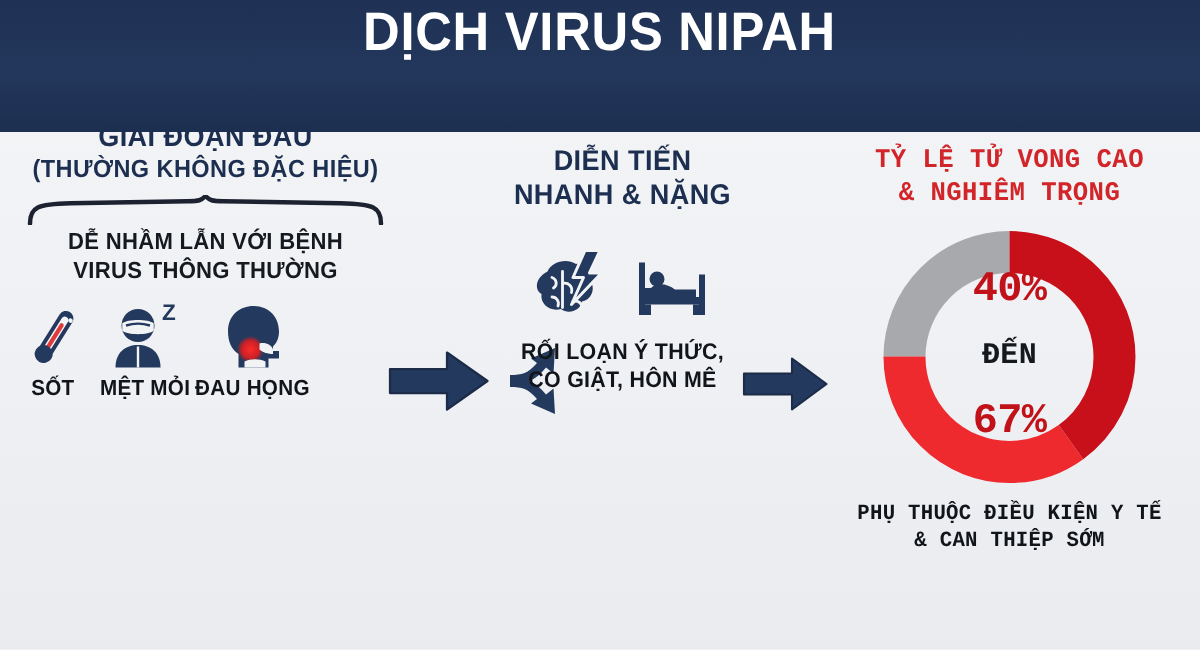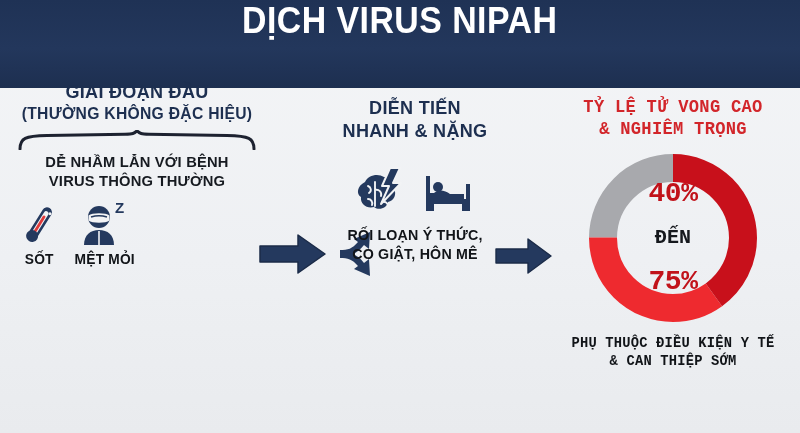--- a/index.html
+++ b/index.html
@@ -241,20 +241,40 @@
             <path d="M13.5 15.5 C17 12.5, 31 12.5, 34.5 15.5 L34.5 20.5 C31 23.5, 17 23.5, 13.5 20.5 Z" fill="#f2f3f5"></path>
             <path d="M16 17 C21 15.4, 27 15.4, 32 17" fill="none" stroke="#24395e" stroke-width="1.6"></path>
             <path d="M9 45 C9 35, 15.5 30, 24 30 C32.5 30, 39 35, 39 45 Z" fill="#24395e"></path>
             <path d="M24 31 L24 45" stroke="#f2f3f5" stroke-width="1.6"></path>
           </svg>
         </div>
         <div class="label">MỆT MỎI</div>
       </div>
 
 
+      <div class="symptom">
+        <div class="glyph">
+          <svg width="56" height="48" viewBox="0 0 56 48">
+            <defs>
+              <radialGradient id="throatGlow" cx="50%" cy="50%" r="50%">
+                <stop offset="0%" stop-color="#ff2b2b" stop-opacity="1"></stop>
+                <stop offset="65%" stop-color="#e81c1c" stop-opacity="0.85"></stop>
+                <stop offset="100%" stop-color="#e81c1c" stop-opacity="0"></stop>
+              </radialGradient>
+            </defs>
+            <path d="M11 21 C11 10, 19 4, 28 4 C38 4, 45 11, 45 21
+                     C45 26, 43 29, 41 31 L41 34 L45 34 L45 39 L38 39
+                     L38 45 L18 45 L18 36 C13 33, 11 27, 11 21 Z" fill="#24395e"></path>
+            <ellipse cx="26" cy="33" rx="9" ry="9" fill="url(#throatGlow)"></ellipse>
+            <path d="M32 29 C36 28, 40 30, 41 33 L41 36 C38 36, 34 35, 32 33 Z" fill="#f2f3f5"></path>
+            <path d="M22 41 C26 39, 32 39, 36 41 L36 45 L22 45 Z" fill="#f2f3f5"></path>
+          </svg>
+        </div>
+        <div class="label">ĐAU HỌNG</div>
+      </div>
 
     </div>
   </div>
 
   <div class="arrow arrow-1">
     <svg width="70" height="44" viewBox="0 0 70 44">
       <path d="M2 14 L40 14 L40 3 L67 22 L40 41 L40 30 L2 30 Z" fill="#24395e" stroke="#1b2b48" stroke-width="1.5" stroke-linejoin="round"></path>
     </svg>
   </div>
 
@@ -315,21 +335,21 @@
     <div class="donut-wrap">
       <svg width="176" height="176" viewBox="0 0 176 176">
 
         <circle cx="88" cy="88" r="70" fill="none" stroke="#a8a9ad" stroke-width="28" stroke-dasharray="109.95574287564276 329.8672286269283" id="seg-grey" stroke-dashoffset="-329.8672286269283" transform="rotate(-90 88 88)"></circle>
         <circle cx="88" cy="88" r="70" fill="none" stroke="#ee2a2f" stroke-width="28" stroke-dasharray="153.93804002589985 285.88493147667117" id="seg-bright" stroke-dashoffset="-175.92918860102841" transform="rotate(-90 88 88)"></circle>
         <circle cx="88" cy="88" r="70" fill="none" stroke="#c8101b" stroke-width="28" stroke-dasharray="175.92918860102841 263.89378290154264" id="seg-dark" stroke-dashoffset="0" transform="rotate(-90 88 88)"></circle>
       </svg>
       <div class="donut-center">
         <div class="donut-num">40%</div>
         <div class="donut-mid">ĐẾN</div>
-        <div class="donut-num">75%</div>
+        <div class="donut-num">67%</div>
       </div>
     </div>
 
     <div class="donut-caption">PHỤ THUỘC ĐIỀU KIỆN Y TẾ</div>
     <div class="donut-caption" style="margin-top:0">&amp; CAN THIỆP SỚM</div>
   </div>
 
 </div>
 
 </body></html>

